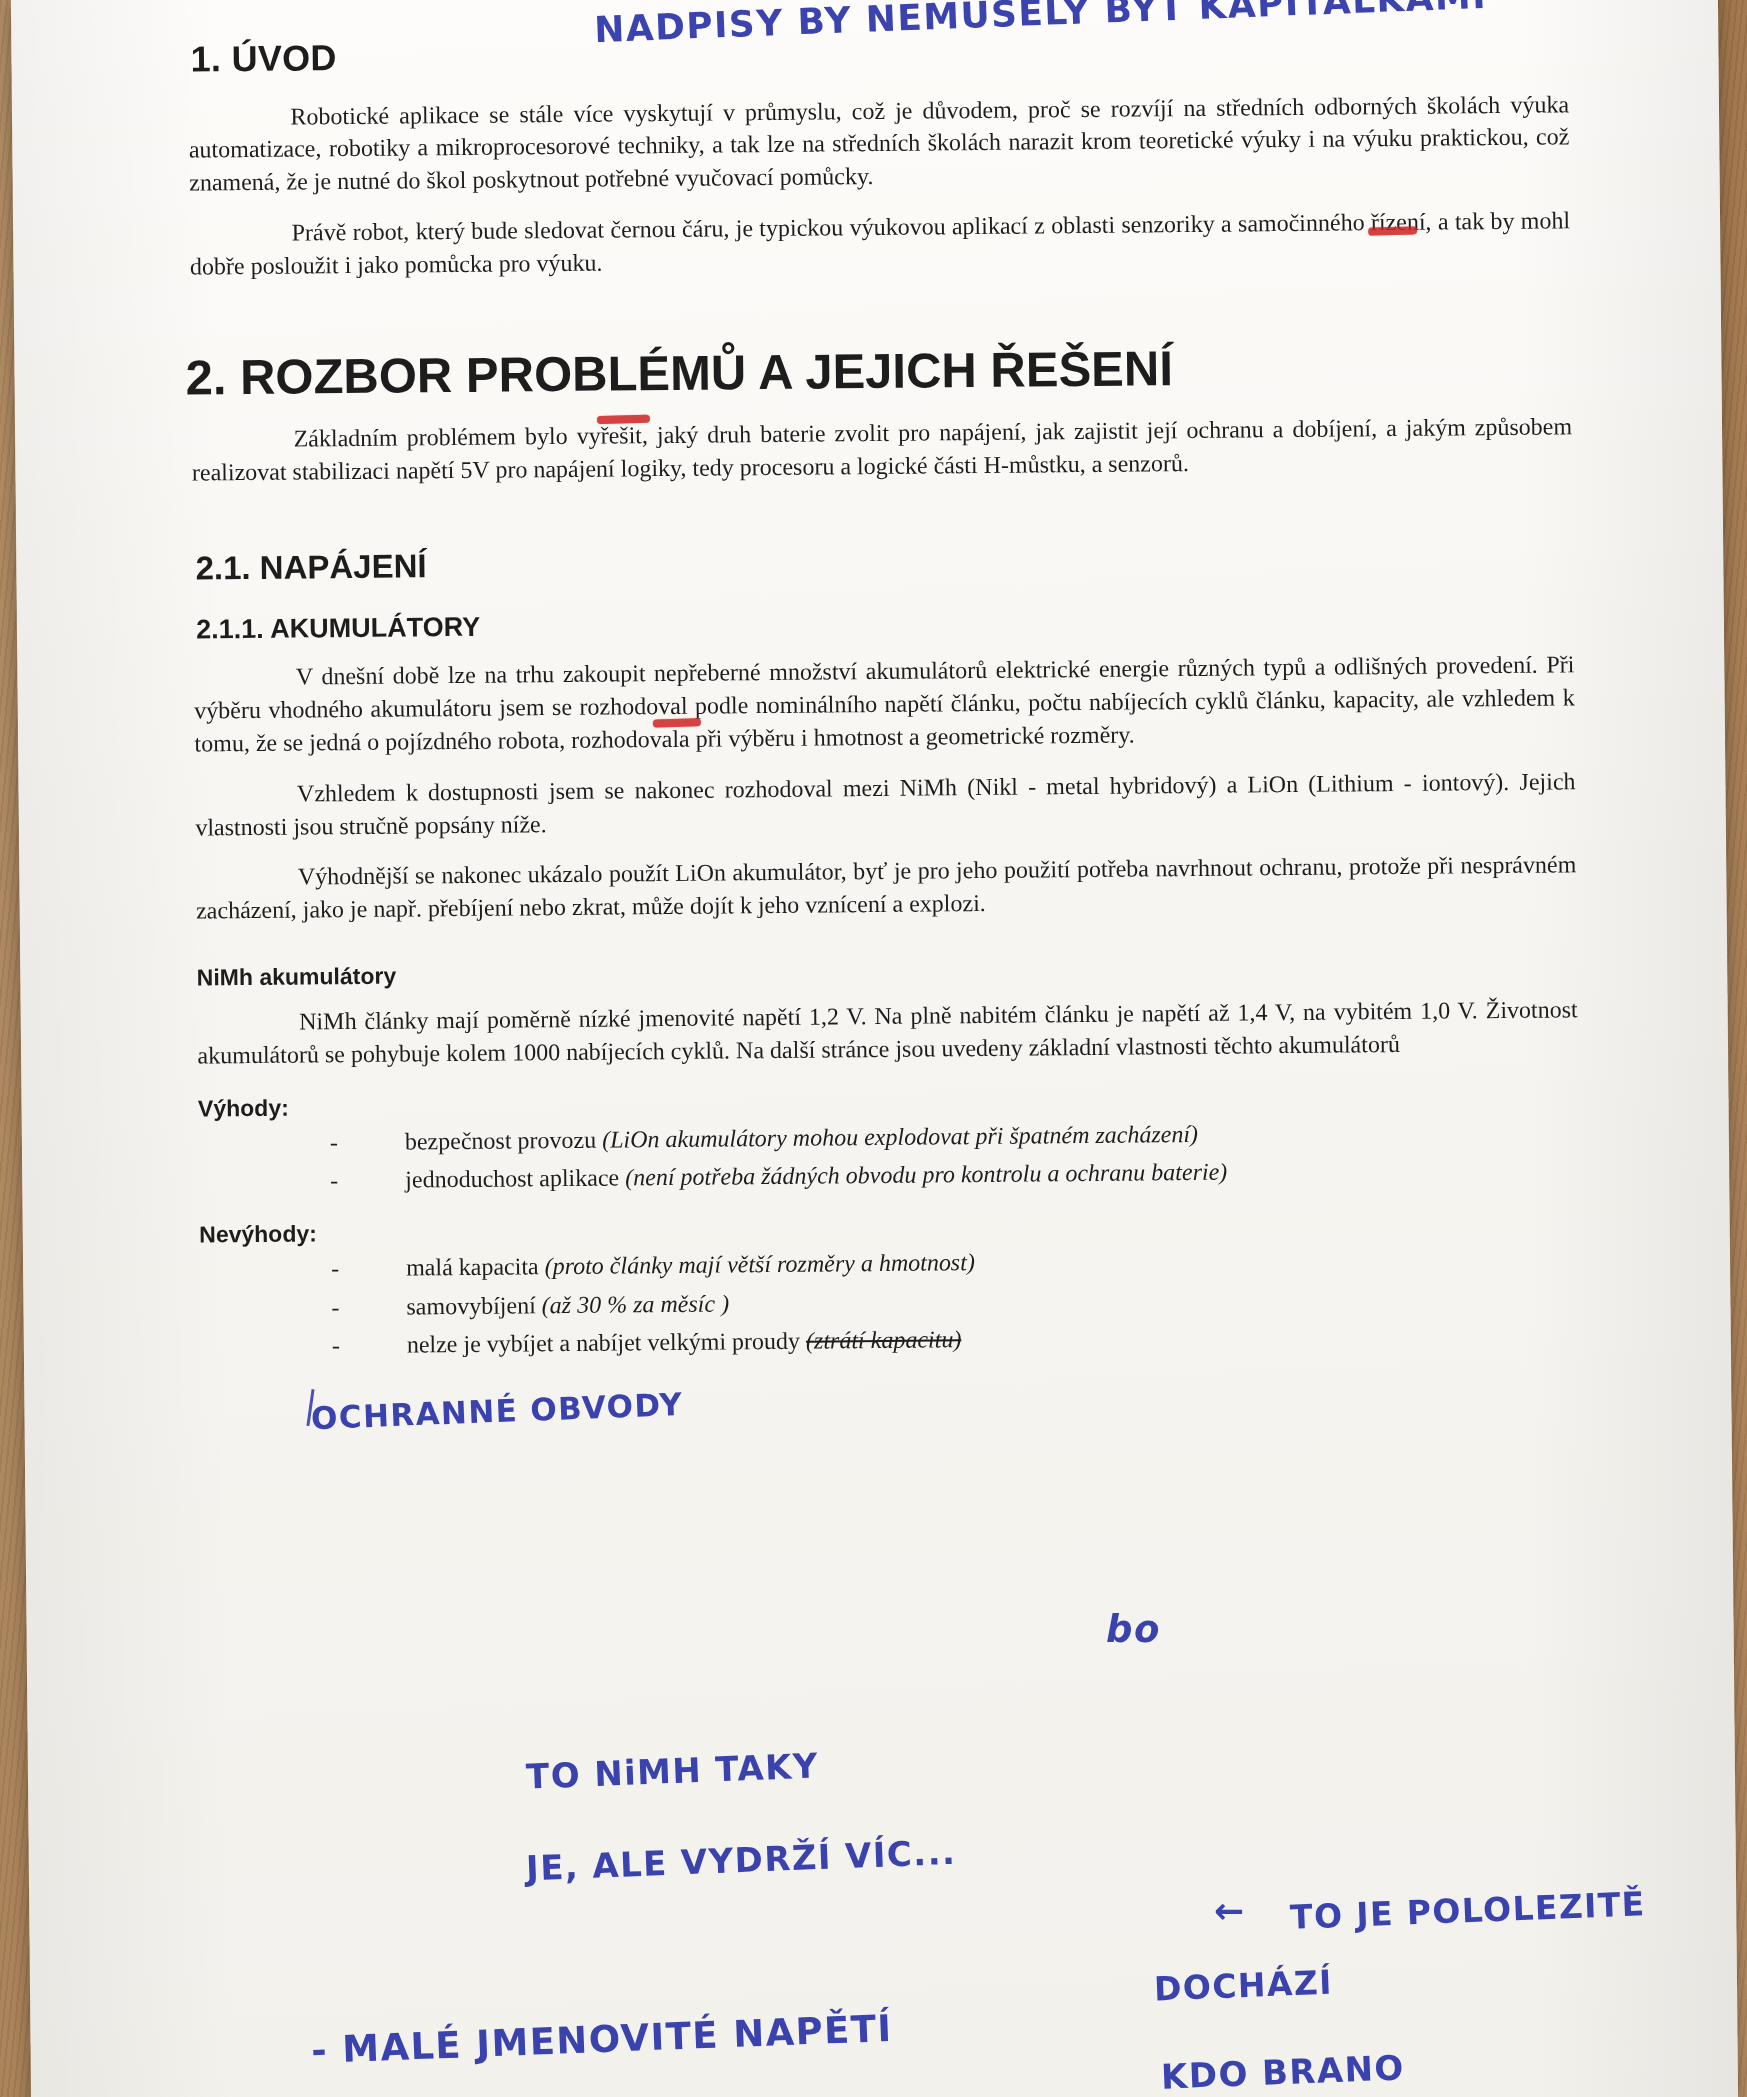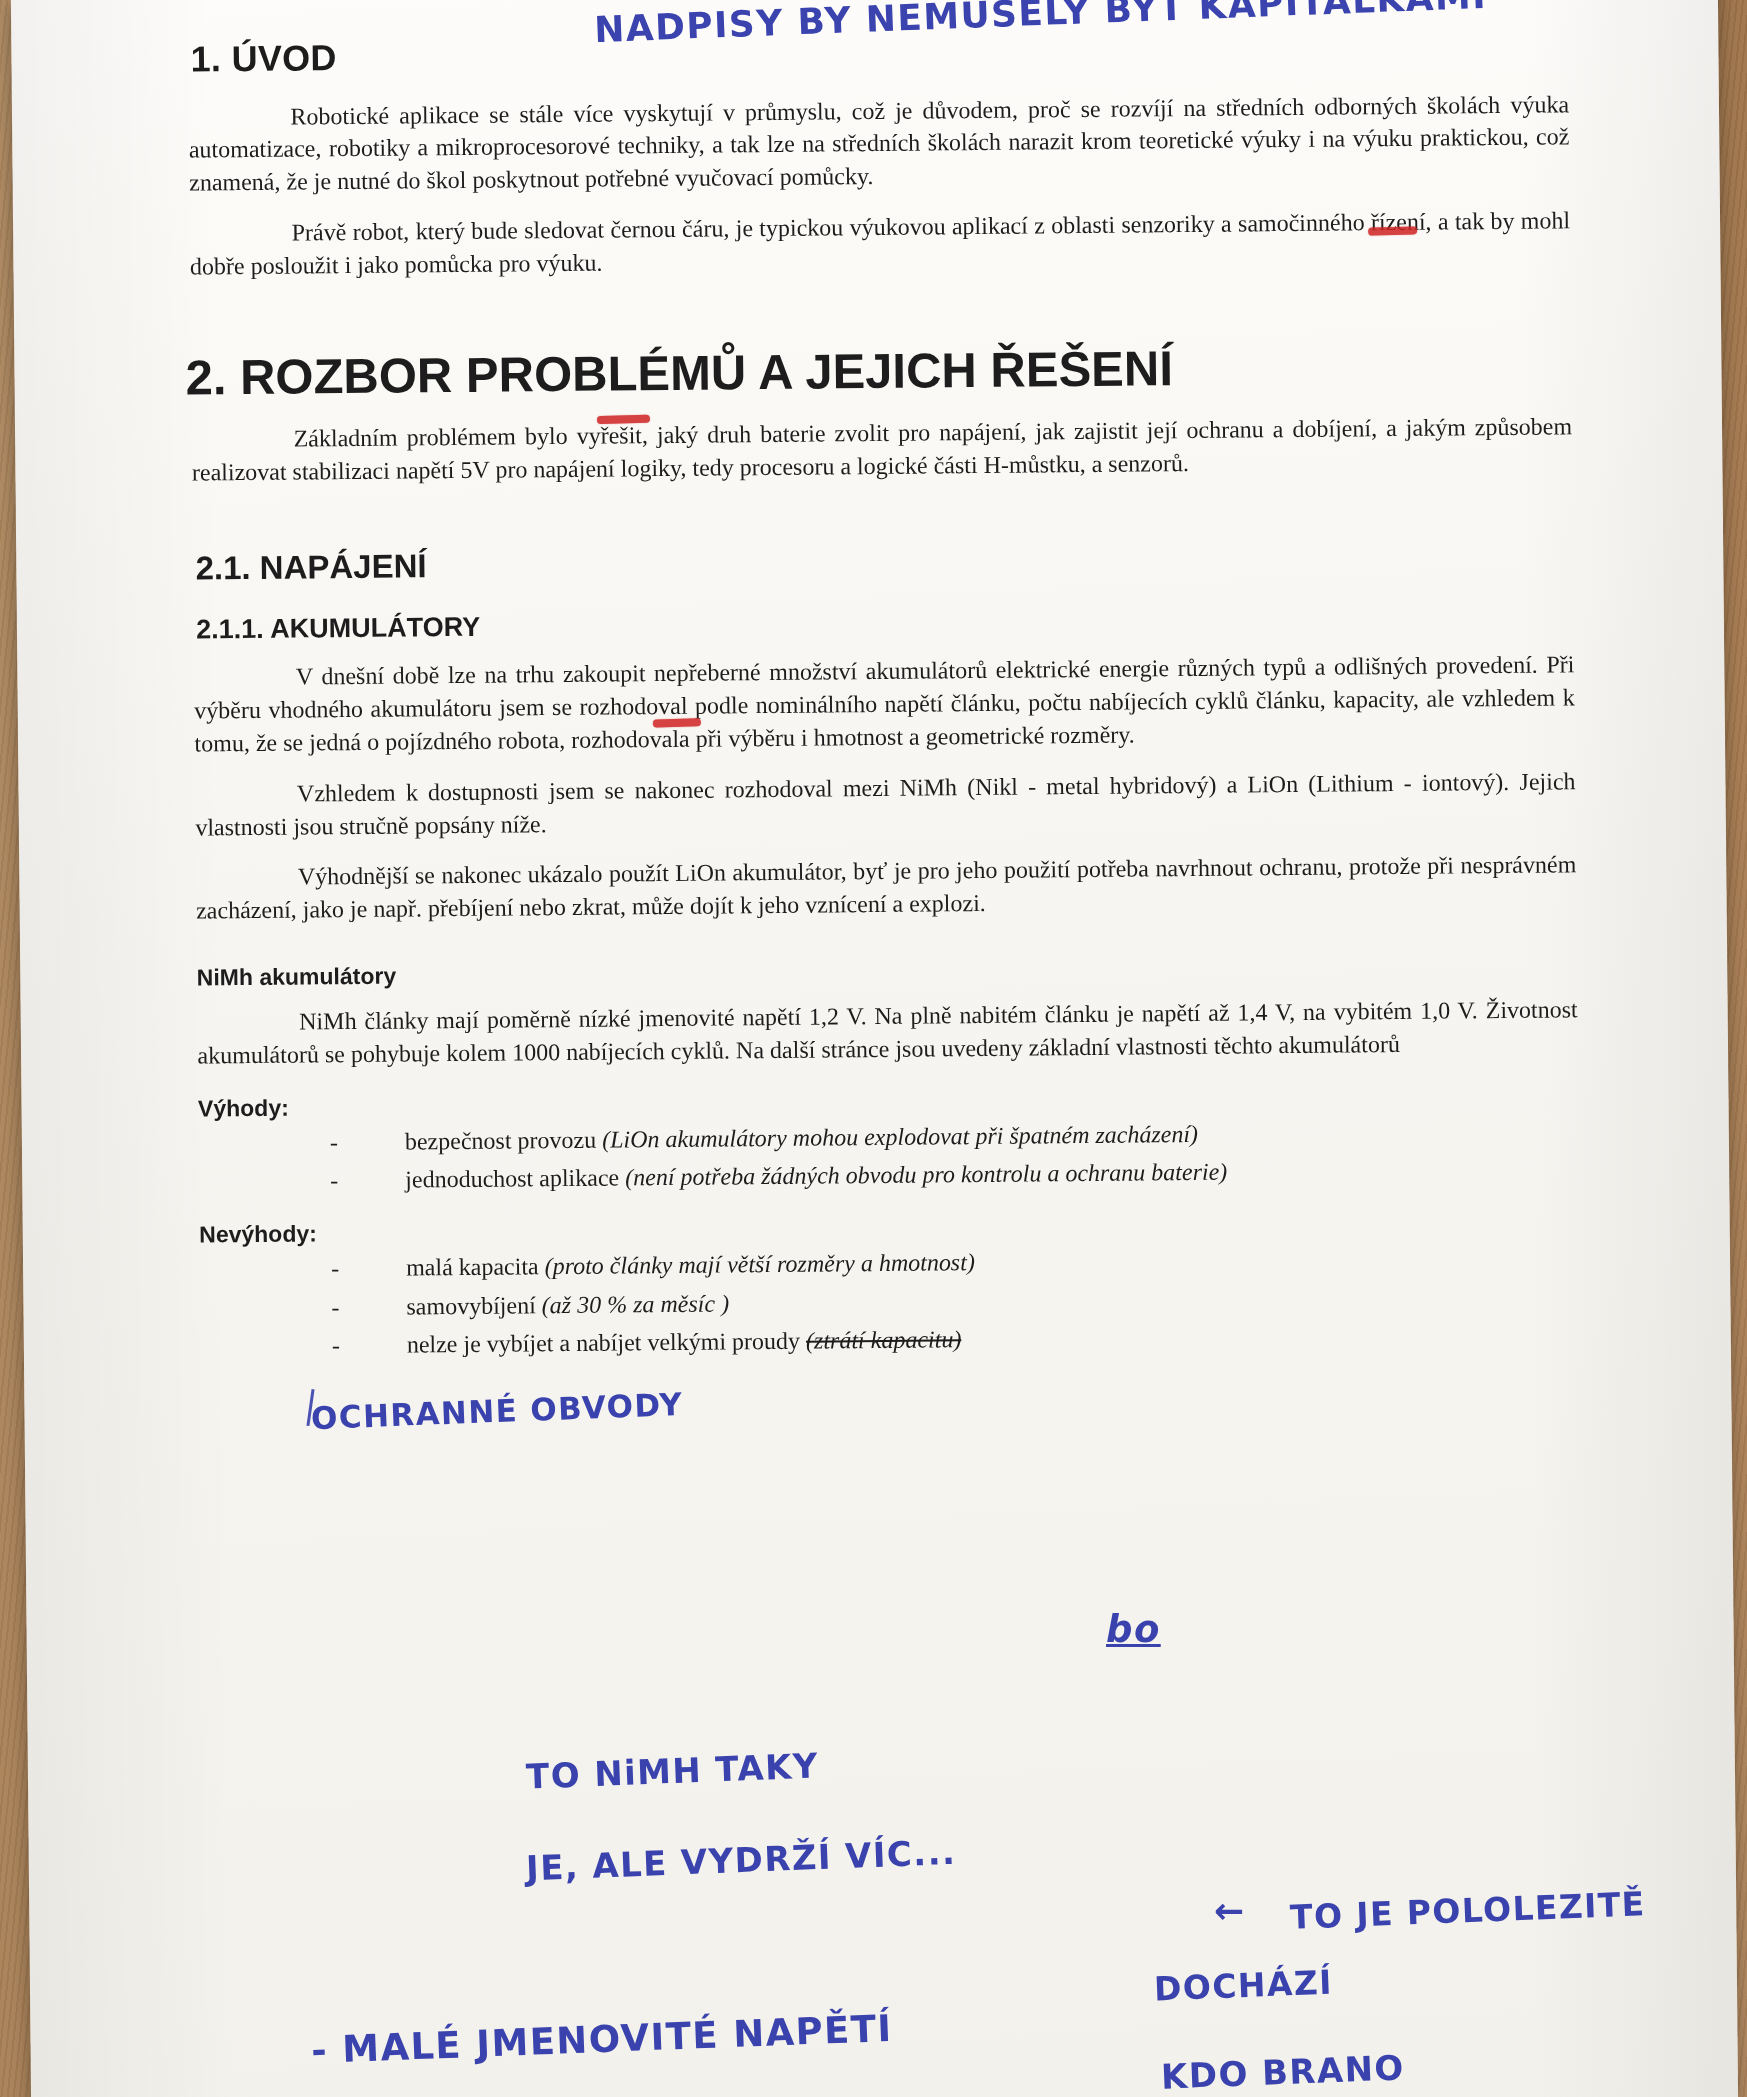--- a/index.html
+++ b/index.html
@@ -110,21 +110,21 @@
   .hand{
     position:absolute;
     color:#2b35a8;
     font-family:"DejaVu Sans",sans-serif;
     font-weight:bold;
     letter-spacing:1.4px;
     white-space:nowrap;
     opacity:.92;
   }
   .hand.slant{transform:rotate(-2.2deg);}
-  .hand.it{font-style:italic;text-decoration:underline;}
+  .hand.it{font-style:italic;}
   .blueline{
     position:absolute;
     height:2px;background:#2b35a8;opacity:.85;
   }
 </style>
 </head>
 <body>
 
 <div class="desk"></div>
 

